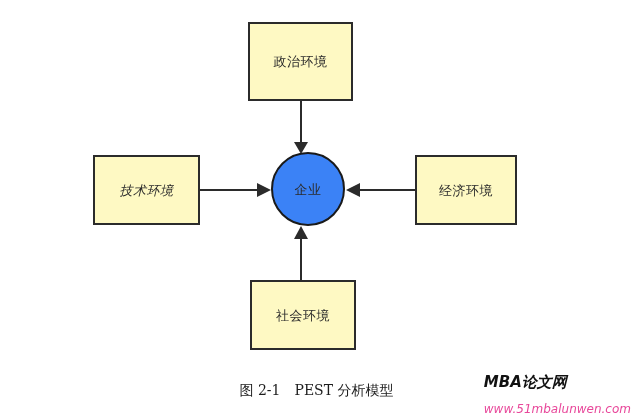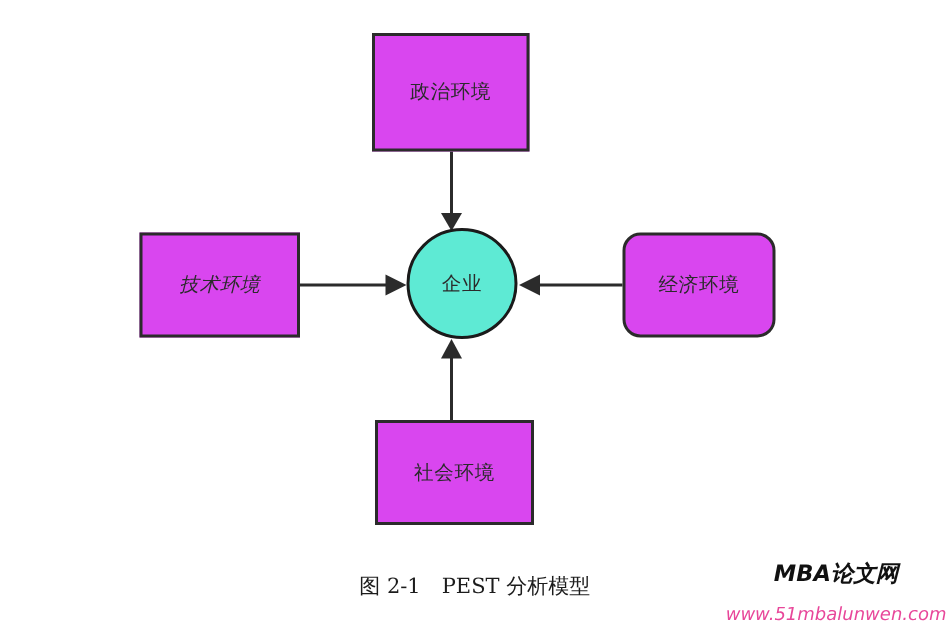--- a/index.html
+++ b/index.html
@@ -19,52 +19,52 @@
     position: absolute;
     left: 0;
     top: 0;
     width: 633px;
     height: 414px;
   }
 
   .node-box {
     position: absolute;
     border: 2px solid #2b2b2b;
-    background: #d946ef;
+    background: #fef9c3;
     box-sizing: border-box;
     display: flex;
     align-items: center;
     justify-content: center;
   }
 
   .node-label {
     font-family: "DejaVu Sans", "Liberation Sans", sans-serif;
     font-size: 13px;
     color: #2b2b2b;
     letter-spacing: 0.5px;
     line-height: 1;
     white-space: nowrap;
   }
 
   
   #box-political { left: 248px; top: 22px;  width: 105px; height: 79px; }
   #box-technological { left: 93px;  top: 155px; width: 107px; height: 70px; font-style: italic; }
-  #box-economic { left: 415px; top: 155px; width: 102px; height: 70px; border-radius: 12px; }
+  #box-economic { left: 415px; top: 155px; width: 102px; height: 70px; }
   #box-social { left: 250px; top: 280px; width: 106px; height: 70px; text-align: center; }
 
   
   #center-circle {
     position: absolute;
     left: 271px;
     top: 152px;
     width: 74px;
     height: 74px;
     border: 2px solid #1a1a1a;
     border-radius: 50%;
-    background: #5eead4;
+    background: #3b82f6;
     box-sizing: border-box;
     display: flex;
     align-items: center;
     justify-content: center;
   }
   #center-circle .node-label {
     font-size: 13px;
   }
 
   
@@ -88,21 +88,21 @@
     font-size: 14px;
     color: #1c1c1c;
     white-space: pre;
   }
 
   
   #watermark {
     position: absolute;
     right: 2px;
     top: 375px;
-    text-align: center;
+    text-align: left;
     line-height: 1.05;
   }
   #watermark-brand {
     font-family: "DejaVu Sans", "Liberation Sans", sans-serif;
     font-size: 15px;
     font-weight: bold;
     font-style: italic;
     color: #111111;
     letter-spacing: 0px;
     display: block;

